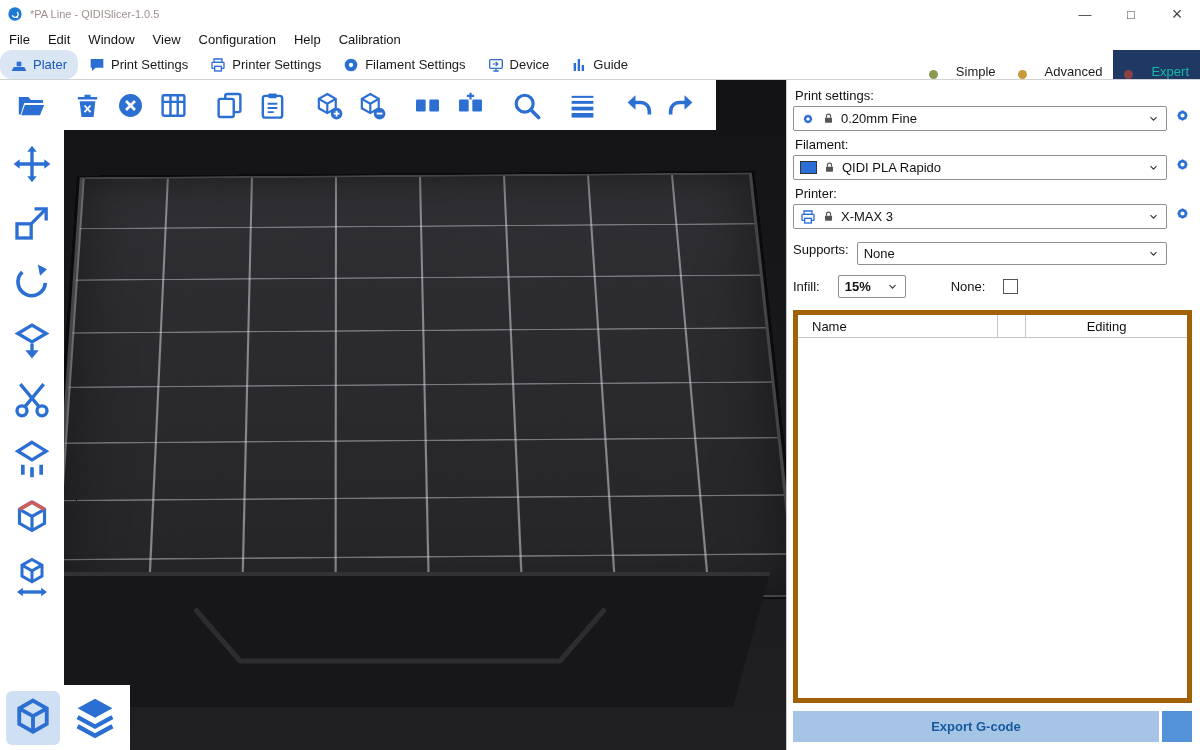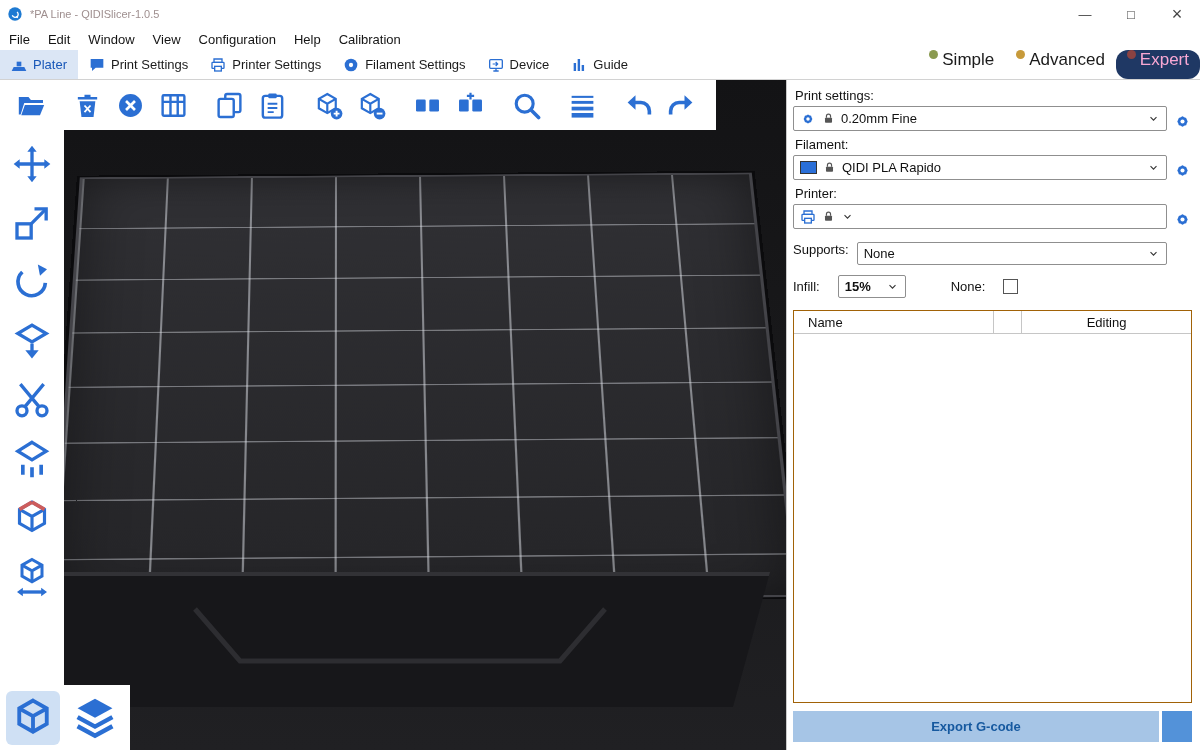--- a/index.html
+++ b/index.html
@@ -14,26 +14,26 @@
   .win-btns { margin-left:auto; display:flex; height:28px; }
   .win-btn { width:46px; display:flex; align-items:center; justify-content:center; font-size:13px; color:#444; cursor:default; }
   .win-btn.close { font-size:18px; }
 
   
   .menubar { height:22px; display:flex; align-items:center; font-size:13px; color:#141414; background:#fff; }
   .menu-item { padding:2px 9px; }
 
   
   .tabbar { height:30px; display:flex; align-items:stretch; border-bottom:1px solid #d2d2d2; background:#fff; }
-  .tab { display:flex; align-items:center; gap:6px; padding:0 11px; font-size:13px; color:#1b1b1b; }
+  .tab { display:flex; align-items:center; gap:6px; padding:0 11px; font-size:13px; color:#1b1b1b;border-radius:12px; }
   .tab svg { width:16px; height:16px; color:#2b6fd3; }
   .tab.active { background:#dbe6f5; color:#1857b8; }
   .modes { margin-left:auto; display:flex; }
-  .mode { display:flex; align-items:flex-start; gap:4px; padding:0 11px; font-size:17px; color:#1b1b1b; }
-  .mode.active { background:#1f3864; color:#f9a8d4;border-radius:12px; }
+  .mode { display:flex; align-items:flex-end; gap:18px; padding:0 11px; font-size:13px; color:#1b1b1b; }
+  .mode.active { background:#1f3864; color:#14b8a6; }
   .dot { width:9px; height:9px; border-radius:50%; background:#888; }
 
   
   .main { position:relative; width:1200px; height:670px; }
 
   .viewport { position:absolute; left:0; top:0; width:786px; height:670px; overflow:hidden;
               background:linear-gradient(180deg,#131315 0%, #1a1a1c 55%, #202023 100%); }
   .scene { position:absolute; left:58px; top:95px; width:720px; height:590px; perspective:5200px; perspective-origin:50% 0%; }
   .bed { position:absolute; left:22px; top:0; width:672px; height:650px;
          transform-origin:50% 0; transform:rotateX(54deg) rotateZ(-0.7deg);
@@ -65,38 +65,38 @@
                  display:flex; align-items:center; padding-left:6px; gap:8px; color:#2b6fd3; }
   .view-btn { width:54px; height:54px; display:flex; align-items:center; justify-content:center; border-radius:6px; }
   .view-btn svg { width:44px; height:44px; }
   .view-btn.active { background:#cfe0f4; }
 
   
   .panel { position:absolute; left:786px; top:0; width:414px; height:670px; background:#fff;
            border-left:1px solid #c9c9c9; display:flex; flex-direction:column;
            padding:5px 8px 8px 6px; font-size:13px; color:#111; }
   .field-label { margin:3px 0 3px 2px; }
-  .preset-row { display:flex; align-items:flex-end; gap:6px; margin-bottom:3px; }
+  .preset-row { display:flex; align-items:flex-start; gap:6px; margin-bottom:3px; }
   .combo { flex:1; height:25px; border:1px solid #8f8f8f; border-radius:2px; background:#fff;
            display:flex; align-items:center; padding:0 6px; gap:6px; min-width:0; }
   .c-icon { width:16px; height:16px; color:#2b6fd3; flex:0 0 auto; }
   .lock { width:13px; height:13px; color:#555; flex:0 0 auto; }
   .combo-text { flex:1; white-space:nowrap; overflow:hidden; }
   .chev { width:13px; height:13px; color:#333; flex:0 0 auto; }
   .gear { width:19px; height:19px; color:#2b6fd3; flex:0 0 auto; }
   .swatch { width:17px; height:13px; border:1px solid #333; background:#2a6fd8; flex:0 0 auto; }
 
   .supports-row { display:flex; align-items:flex-start; gap:8px; margin-top:10px; margin-right:25px; }
   .supports-row .combo { height:23px; }
   .infill-row { display:flex; align-items:center; gap:18px; margin-top:10px; }
   .combo.small { flex:0 0 auto; width:68px; height:23px;font-weight:bold; }
   .brim-label { margin-left:27px; }
   .checkbox { width:15px; height:15px; border:1px solid #555; background:#fff; }
 
-  .object-list { margin-top:12px; border:1px solid #a16207; flex:1; display:flex; flex-direction:column; }
+  .object-list { margin-top:12px; border:5px solid #a16207; flex:1; display:flex; flex-direction:column; }
   .ol-header { display:flex; height:23px; border-bottom:1px solid #c6c6c6; }
   .ol-h-name { width:200px; display:flex; align-items:center; padding-left:14px; border-right:1px solid #c6c6c6; }
   .ol-h-mid { width:28px; border-right:1px solid #c6c6c6; }
   .ol-h-edit { flex:1; display:flex; align-items:center; justify-content:center; }
   .ol-body { flex:1; background:#fff; }
 
   .export-row { display:flex; gap:3px; margin-top:8px; }
   .export-btn { flex:1; height:31px; background:#a6c5e6; color:#16599f; font-weight:bold; font-size:13px;
                 display:flex; align-items:center; justify-content:center; border:none; }
   .export-more { width:30px; height:31px; background:#5392d9; }
@@ -521,20 +521,21 @@
 
     <div class="field-label">Printer:</div>
     <div class="preset-row">
       <div class="combo">
         <svg class="c-icon">
             <use href="#i-printer"></use>
           </svg>
         <svg class="lock">
             <use href="#i-lock"></use>
           </svg>
+        <span class="combo-text">X-MAX 3</span>
         <svg class="chev">
             <use href="#i-chev"></use>
           </svg>
       </div>
       <svg class="gear">
           <use href="#i-gear"></use>
         </svg>
     </div>
 
     <div class="supports-row">

